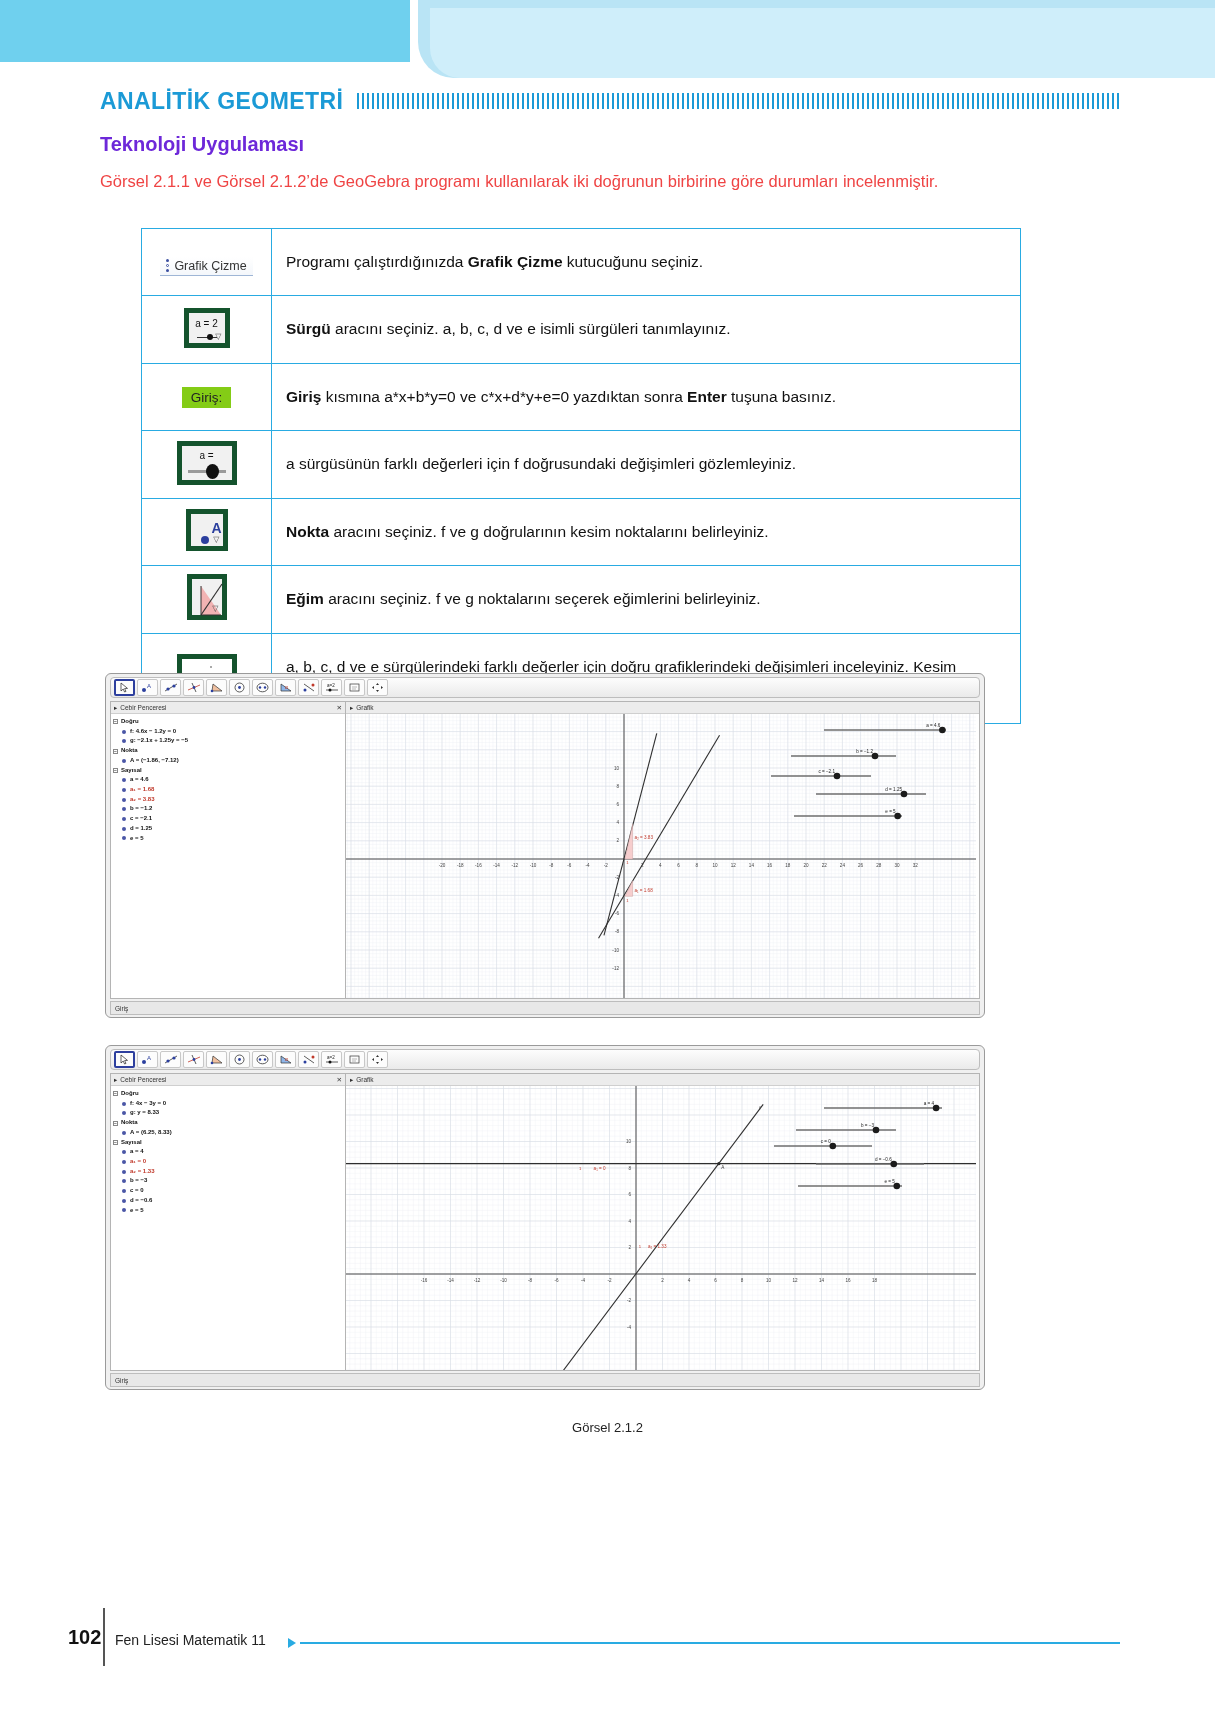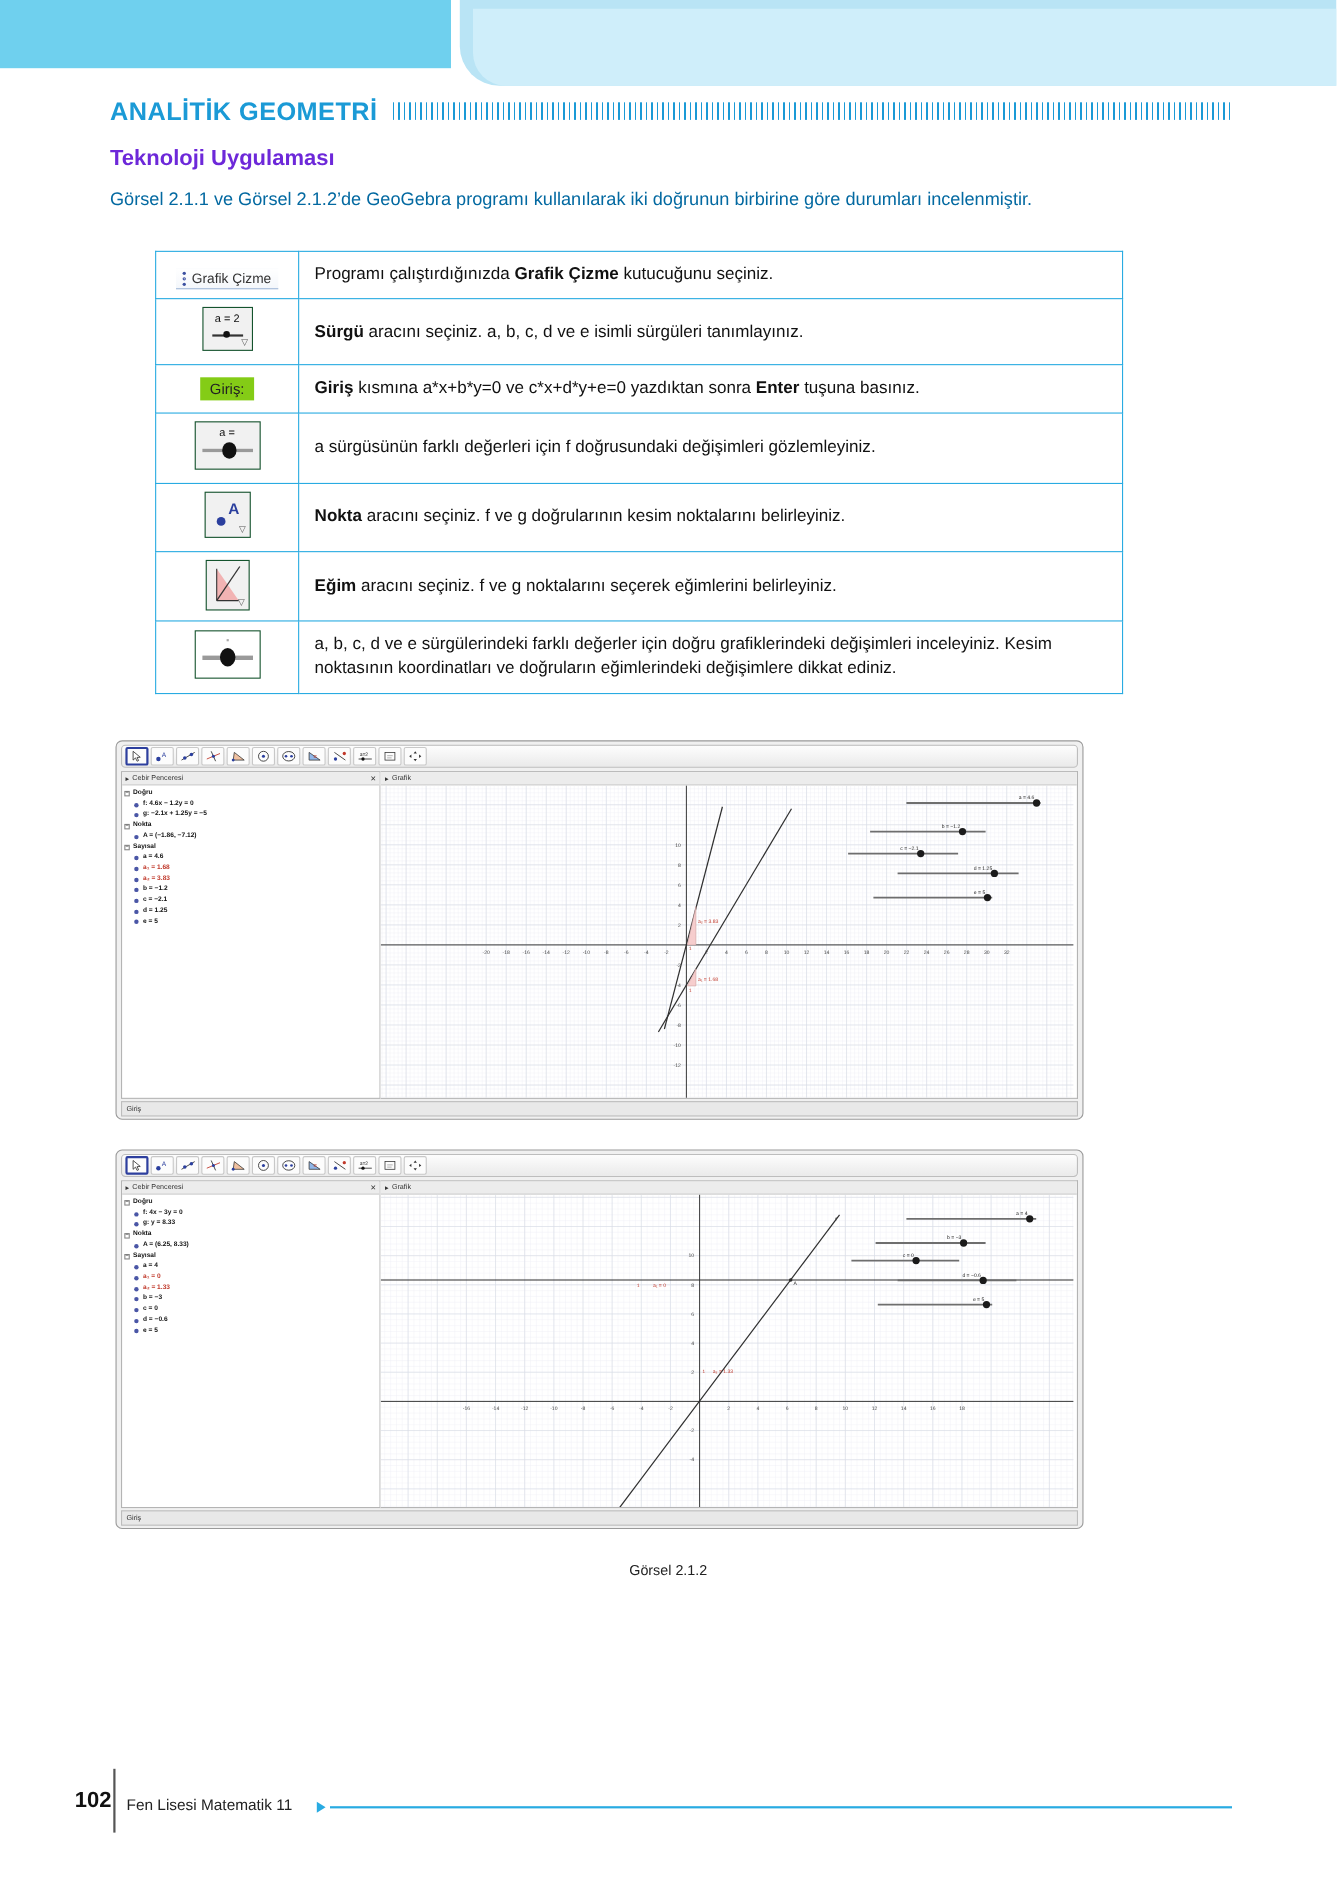--- a/index.html
+++ b/index.html
@@ -39,38 +39,38 @@
         #1b9ad6 0px, #1b9ad6 1.6px, transparent 1.6px, transparent 5px);
   }
 
   .sub-title {
     position:absolute; left:100px; top:133px;
     color:#6d28d9; font-weight:bold; font-size:20px;
   }
 
   .intro {
     position:absolute; left:100px; top:170px; width:880px;
-    font-size:16.5px; color:#0369a1; line-height:1.45;
+    font-size:16.5px; color:#ef4444; line-height:1.45;
   }
 
   
   .tbl {
     position:absolute; left:105px; top:228px; width:880px;
     border:1.5px solid #29abe2; border-collapse:collapse;
     background:#fff;
     margin-left:36px;
   }
   .tbl td { border:1.5px solid #29abe2; vertical-align:middle; }
   .tbl td.icon-cell { width:130px; text-align:center; padding:7px 4px; }
-  .tbl td.txt-cell  { padding:10px 14px; font-size:15.5px; color:#111; line-height:1.45; }
+  .tbl td.txt-cell  { padding:22px 14px; font-size:15.5px; color:#111; line-height:1.45; }
   .tbl b { font-weight:bold; }
 
   
   .ic-box {
-    display:inline-block; border:1px solid #14532d; background:#f1f1f1;
+    display:inline-block; border:5px solid #14532d; background:#f1f1f1;
     position:relative;
   }
   .ic-grafik {
     display:inline-flex; align-items:center; gap:5px;
     font-size:12.5px; color:#333; padding:2px 6px;
     border-bottom:1px solid #9fb6d6;
     background:linear-gradient(#fff,#f4f7fb);
   }
   .ic-grafik .dots{
     display:inline-flex; flex-direction:column; gap:2px;

